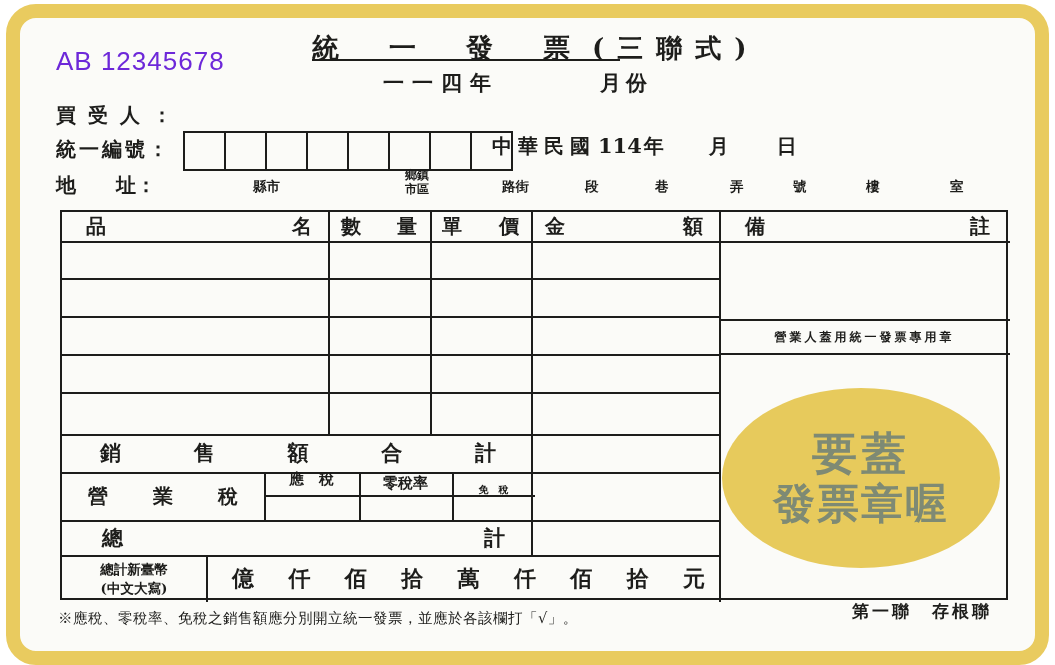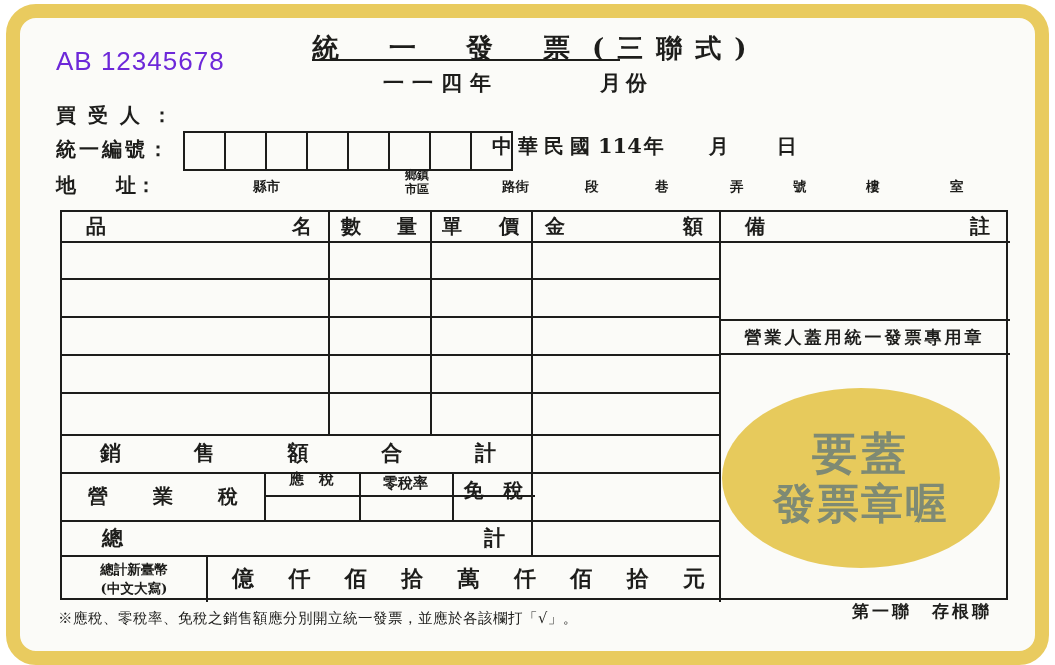--- a/index.html
+++ b/index.html
@@ -24,21 +24,21 @@
   .table{position:absolute;left:60px;top:210px;width:948px;height:390px;
          border:2.5px solid #1d1d1b;box-sizing:border-box;}
   .vl{position:absolute;width:2px;background:#1d1d1b;display:block;}
   .hl{position:absolute;height:2px;background:#1d1d1b;display:block;}
   .th{position:absolute;display:flex;align-items:center;justify-content:space-between;
       font-size:20px;font-weight:600;box-sizing:border-box;height:29px;top:0;}
   .cellflex{position:absolute;display:flex;align-items:center;justify-content:space-between;
       box-sizing:border-box;font-weight:600;}
   .center{position:absolute;display:flex;align-items:center;justify-content:center;
       box-sizing:border-box;font-weight:600;}
-  .stampnote{font-size:17px;letter-spacing:3px;white-space:nowrap;}
+  .stampnote{font-size:12px;letter-spacing:3px;white-space:nowrap;}
   .units{font-size:22px;font-weight:600;}
   .caps{font-size:13.5px;font-weight:600;line-height:1.4;text-align:center;}
   .footnote{font-size:14.5px;font-weight:500;letter-spacing:0.5px;white-space:nowrap;}
   .copylabel{font-size:17px;font-weight:600;letter-spacing:3px;white-space:nowrap;}
   .sticker{position:absolute;left:722px;top:388px;width:278px;height:180px;border-radius:50%;
            background:#e7ca5c;display:flex;flex-direction:column;align-items:center;justify-content:center;
            font-family:"DejaVu Sans","Liberation Sans",sans-serif;font-weight:800;color:#7e8a74;
            line-height:1.15;}
   .sticker .l1{font-size:45px;letter-spacing:4px;}
   .sticker .l2{font-size:42px;letter-spacing:2px;}
@@ -147,21 +147,21 @@
       <span>計</span>
     </div>
 
     <div class="cellflex" style="left:0;top:260px;width:202px;height:48px;padding:0 26px;font-size:20px;">
       <span>營</span>
       <span>業</span>
       <span>稅</span>
     </div>
     <div class="center" style="left:202px;top:260px;width:95px;height:15px;font-size:15px;">應　稅</div>
     <div class="center" style="left:297px;top:260px;width:93px;height:23px;font-size:15px;">零稅率</div>
-    <div class="center" style="left:390px;top:260px;width:83px;height:36px;font-size:20px;">免　稅</div>
+    <div class="center" style="left:390px;top:260px;width:83px;height:36px;font-size:10px;">免　稅</div>
 
     <div class="cellflex" style="left:0;top:308px;width:473px;height:35px;padding:0 30px 0 40px;font-size:21px;">
       <span>總</span>
       <span>計</span>
     </div>
 
     <div class="center caps" style="left:0;top:343px;width:144px;height:47px;flex-direction:column;">
       <div>總計新臺幣</div>
       <div>(中文大寫)</div>
     </div>

